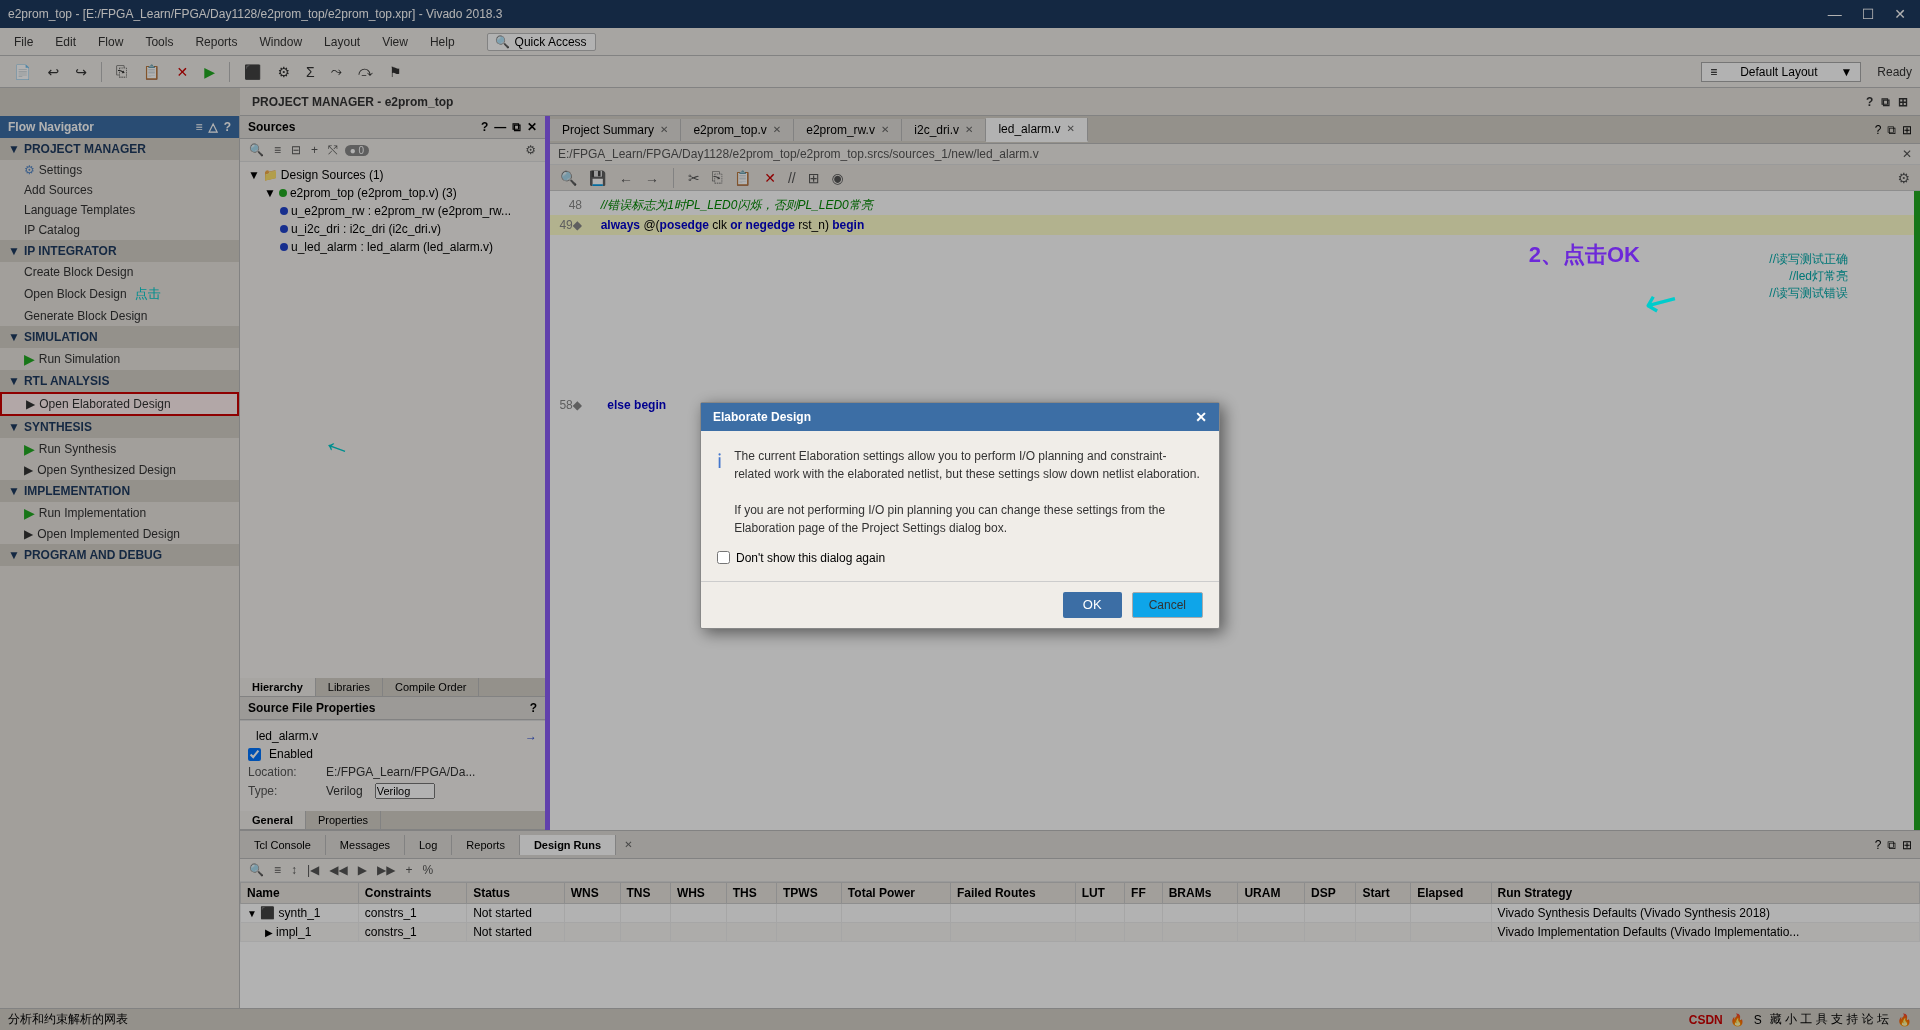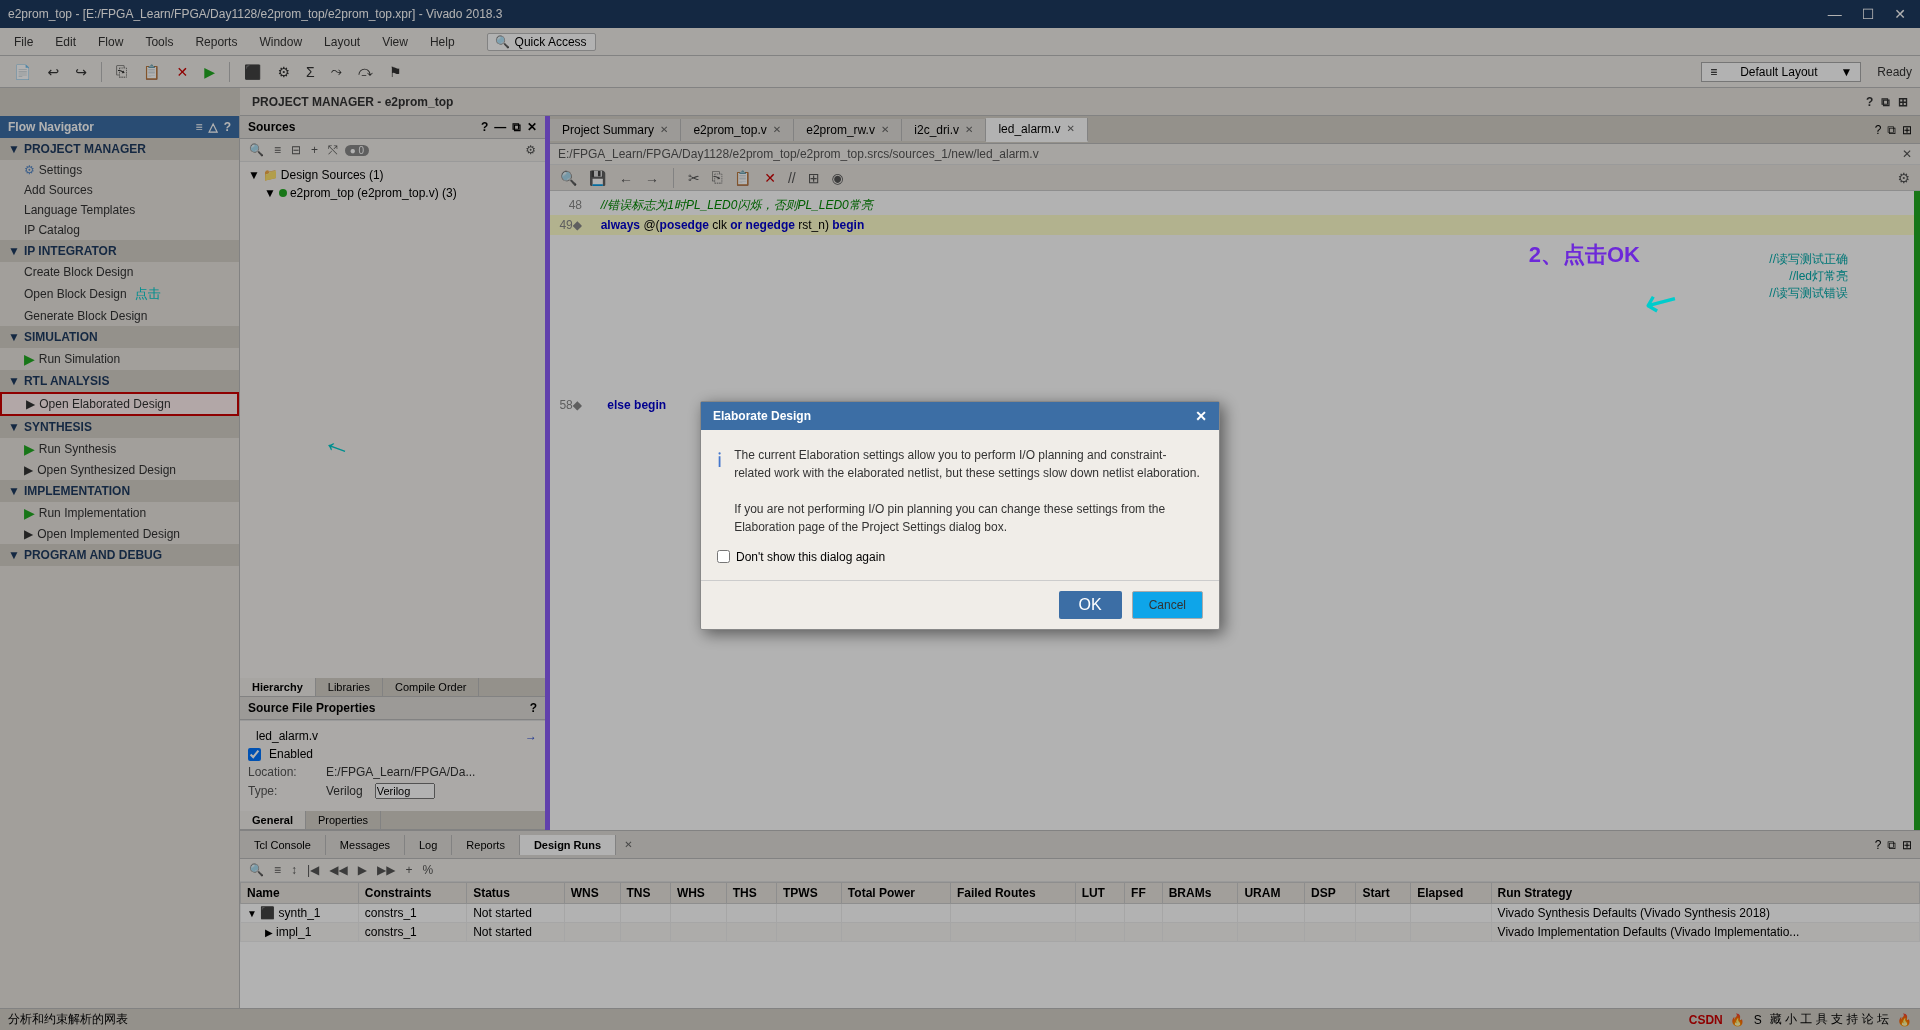--- a/index.html
+++ b/index.html
@@ -378,21 +378,21 @@
       gap: 10px;
       padding: 10px 16px;
       border-top: 1px solid #ccc;
     }
     .btn-ok {
       background: #3c6ea5;
       color: white;
       border: none;
       padding: 5px 20px;
       cursor: pointer;
-      font-size: 16px;
+      font-size: 13px;
       border-radius: 2px;
     }
     .btn-cancel {
       background: #0ea5e9;
       color: #333;
       border: 1px solid #aaa;
       padding: 5px 16px;
       cursor: pointer;
       font-size: 12px;
       border-radius: 2px;
@@ -627,20 +627,34 @@
           <div style="display:flex; align-items:center; gap:3px; padding:2px 4px;">
             <span>▼</span>
             <span>📁</span>
             <span>Design Sources (1)</span>
           </div>
           <div style="padding-left:16px;">
             <div class="tree-item">
               <span>▼</span>
               <span class="dot dot-green"></span>
               <span>e2prom_top (e2prom_top.v) (3)</span>
+            </div>
+            <div style="padding-left:16px;">
+              <div class="tree-item">
+                <span class="dot dot-blue"></span>
+                <span>u_e2prom_rw : e2prom_rw (e2prom_rw...</span>
+              </div>
+              <div class="tree-item">
+                <span class="dot dot-blue"></span>
+                <span>u_i2c_dri : i2c_dri (i2c_dri.v)</span>
+              </div>
+              <div class="tree-item">
+                <span class="dot dot-blue"></span>
+                <span>u_led_alarm : led_alarm (led_alarm.v)</span>
+              </div>
             </div>
           </div>
         </div>
 
         <div class="hierarchy-tabs">
           <div class="hier-tab active">Hierarchy</div>
           <div class="hier-tab">Libraries</div>
           <div class="hier-tab">Compile Order</div>
         </div>
 

